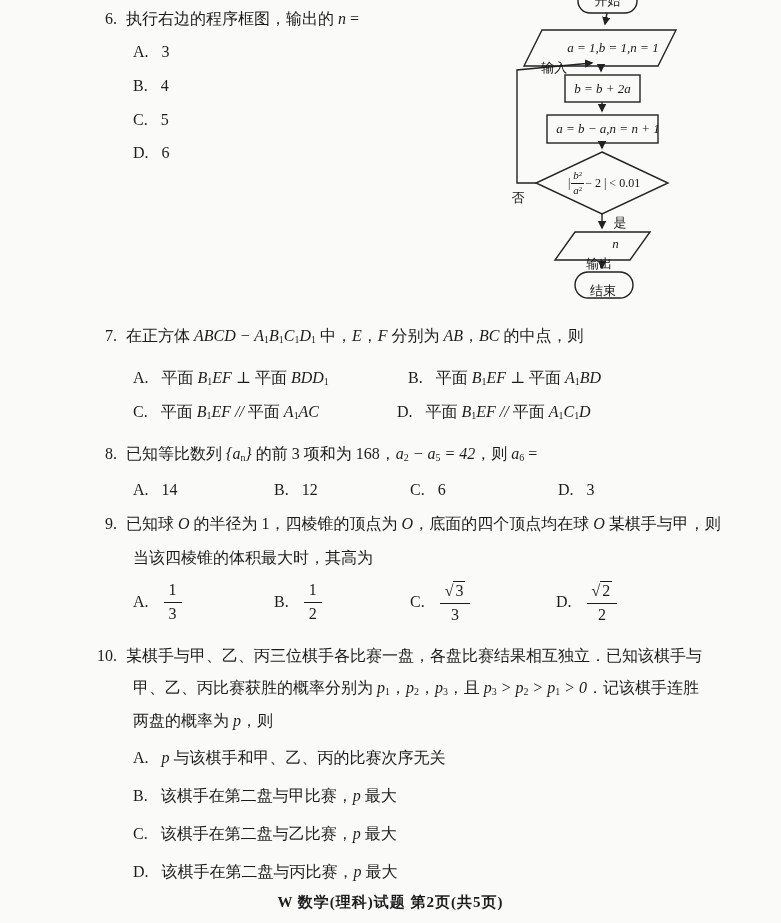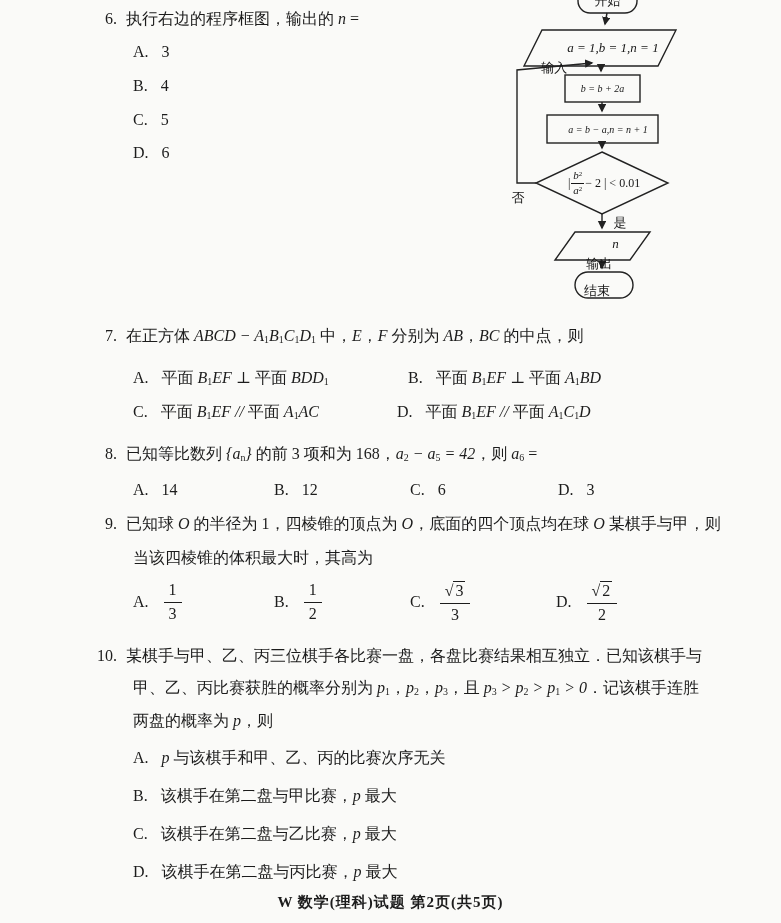--- a/index.html
+++ b/index.html
@@ -20,21 +20,21 @@
   .frac .num{display:block;padding:1px 5px 3px;border-bottom:1.4px solid #1c1c1c;}
   .frac .den{display:block;padding:3px 5px 1px;}
   .optfrac{display:flex;align-items:center;height:44px;}
   .rad{white-space:nowrap;}
   .rad .rsign{display:inline-block;}
   .rad .rbody{display:inline-block;border-top:1.4px solid currentColor;padding:1px 2px 0;line-height:1;}
   
   .fc{width:240px;height:332px;}
   .fc-label{position:absolute;display:flex;align-items:center;justify-content:center;
     font-size:13px;white-space:nowrap;color:#161616;}
-  .fc-small{font-size:10px;}
+  .fc-small{font-size:13px;}
   .fc-cond{font-size:12px;}
   .fc-cond .frac{margin:0 1px;}
   .fc-cond .frac .num{padding:0 2px 1px;border-bottom:1.1px solid #161616;font-size:11px;}
   .fc-cond .frac .den{padding:1px 2px 0;font-size:11px;}
   .footer{left:0;width:781px;text-align:center;font-size:15px;font-weight:700;letter-spacing:1px;}
   svg{display:block;}
 </style>
 </head>
 <body>
 
@@ -106,21 +106,21 @@
           <span class="den"><span class="mi">a</span><sup>2</sup></span>
         </span>
         <span>− 2 | &lt; 0.01</span>
     </div>
     <div class="fc-label" style="left:38px;top:203px;width:20px;height:18px">否</div>
     <div class="fc-label" style="left:140px;top:228px;width:20px;height:18px">是</div>
     <div class="fc-label" style="left:85px;top:246px;width:95px;height:24px">
         <span class="tx">输出 </span>
         <span class="mi">n</span>
       </div>
-    <div class="fc-label" style="left:98px;top:286px;width:58px;height:38px">结束</div>
+    <div class="fc-label" style="left:104px;top:286px;width:58px;height:38px">结束</div>
   </div>
 
   <div class="abs stem" style="left:105px;top:325px">
     <span class="qnum">7.</span><span><span class="tx">在正方体 </span><span class="mi">ABCD − A</span><sub>1</sub><span class="mi">B</span><sub>1</sub><span class="mi">C</span><sub>1</sub><span class="mi">D</span><sub>1</sub><span class="tx"> 中，</span><span class="mi">E</span><span class="tx">，</span><span class="mi">F</span><span class="tx"> 分别为 </span><span class="mi">AB</span><span class="tx">，</span><span class="mi">BC</span><span class="tx"> 的中点，则</span></span>
   </div>
   <div class="abs opt" style="left:133px;top:367px">
     <span class="letter">A.</span><span><span class="tx">平面 </span><span class="mi">B</span><sub>1</sub><span class="mi">EF</span><span class="tx"> ⊥ 平面 </span><span class="mi">BDD</span><sub>1</sub></span>
   </div>
   <div class="abs opt" style="left:408px;top:367px">
     <span class="letter">B.</span><span><span class="tx">平面 </span><span class="mi">B</span><sub>1</sub><span class="mi">EF</span><span class="tx"> ⊥ 平面 </span><span class="mi">A</span><sub>1</sub><span class="mi">BD</span></span>

